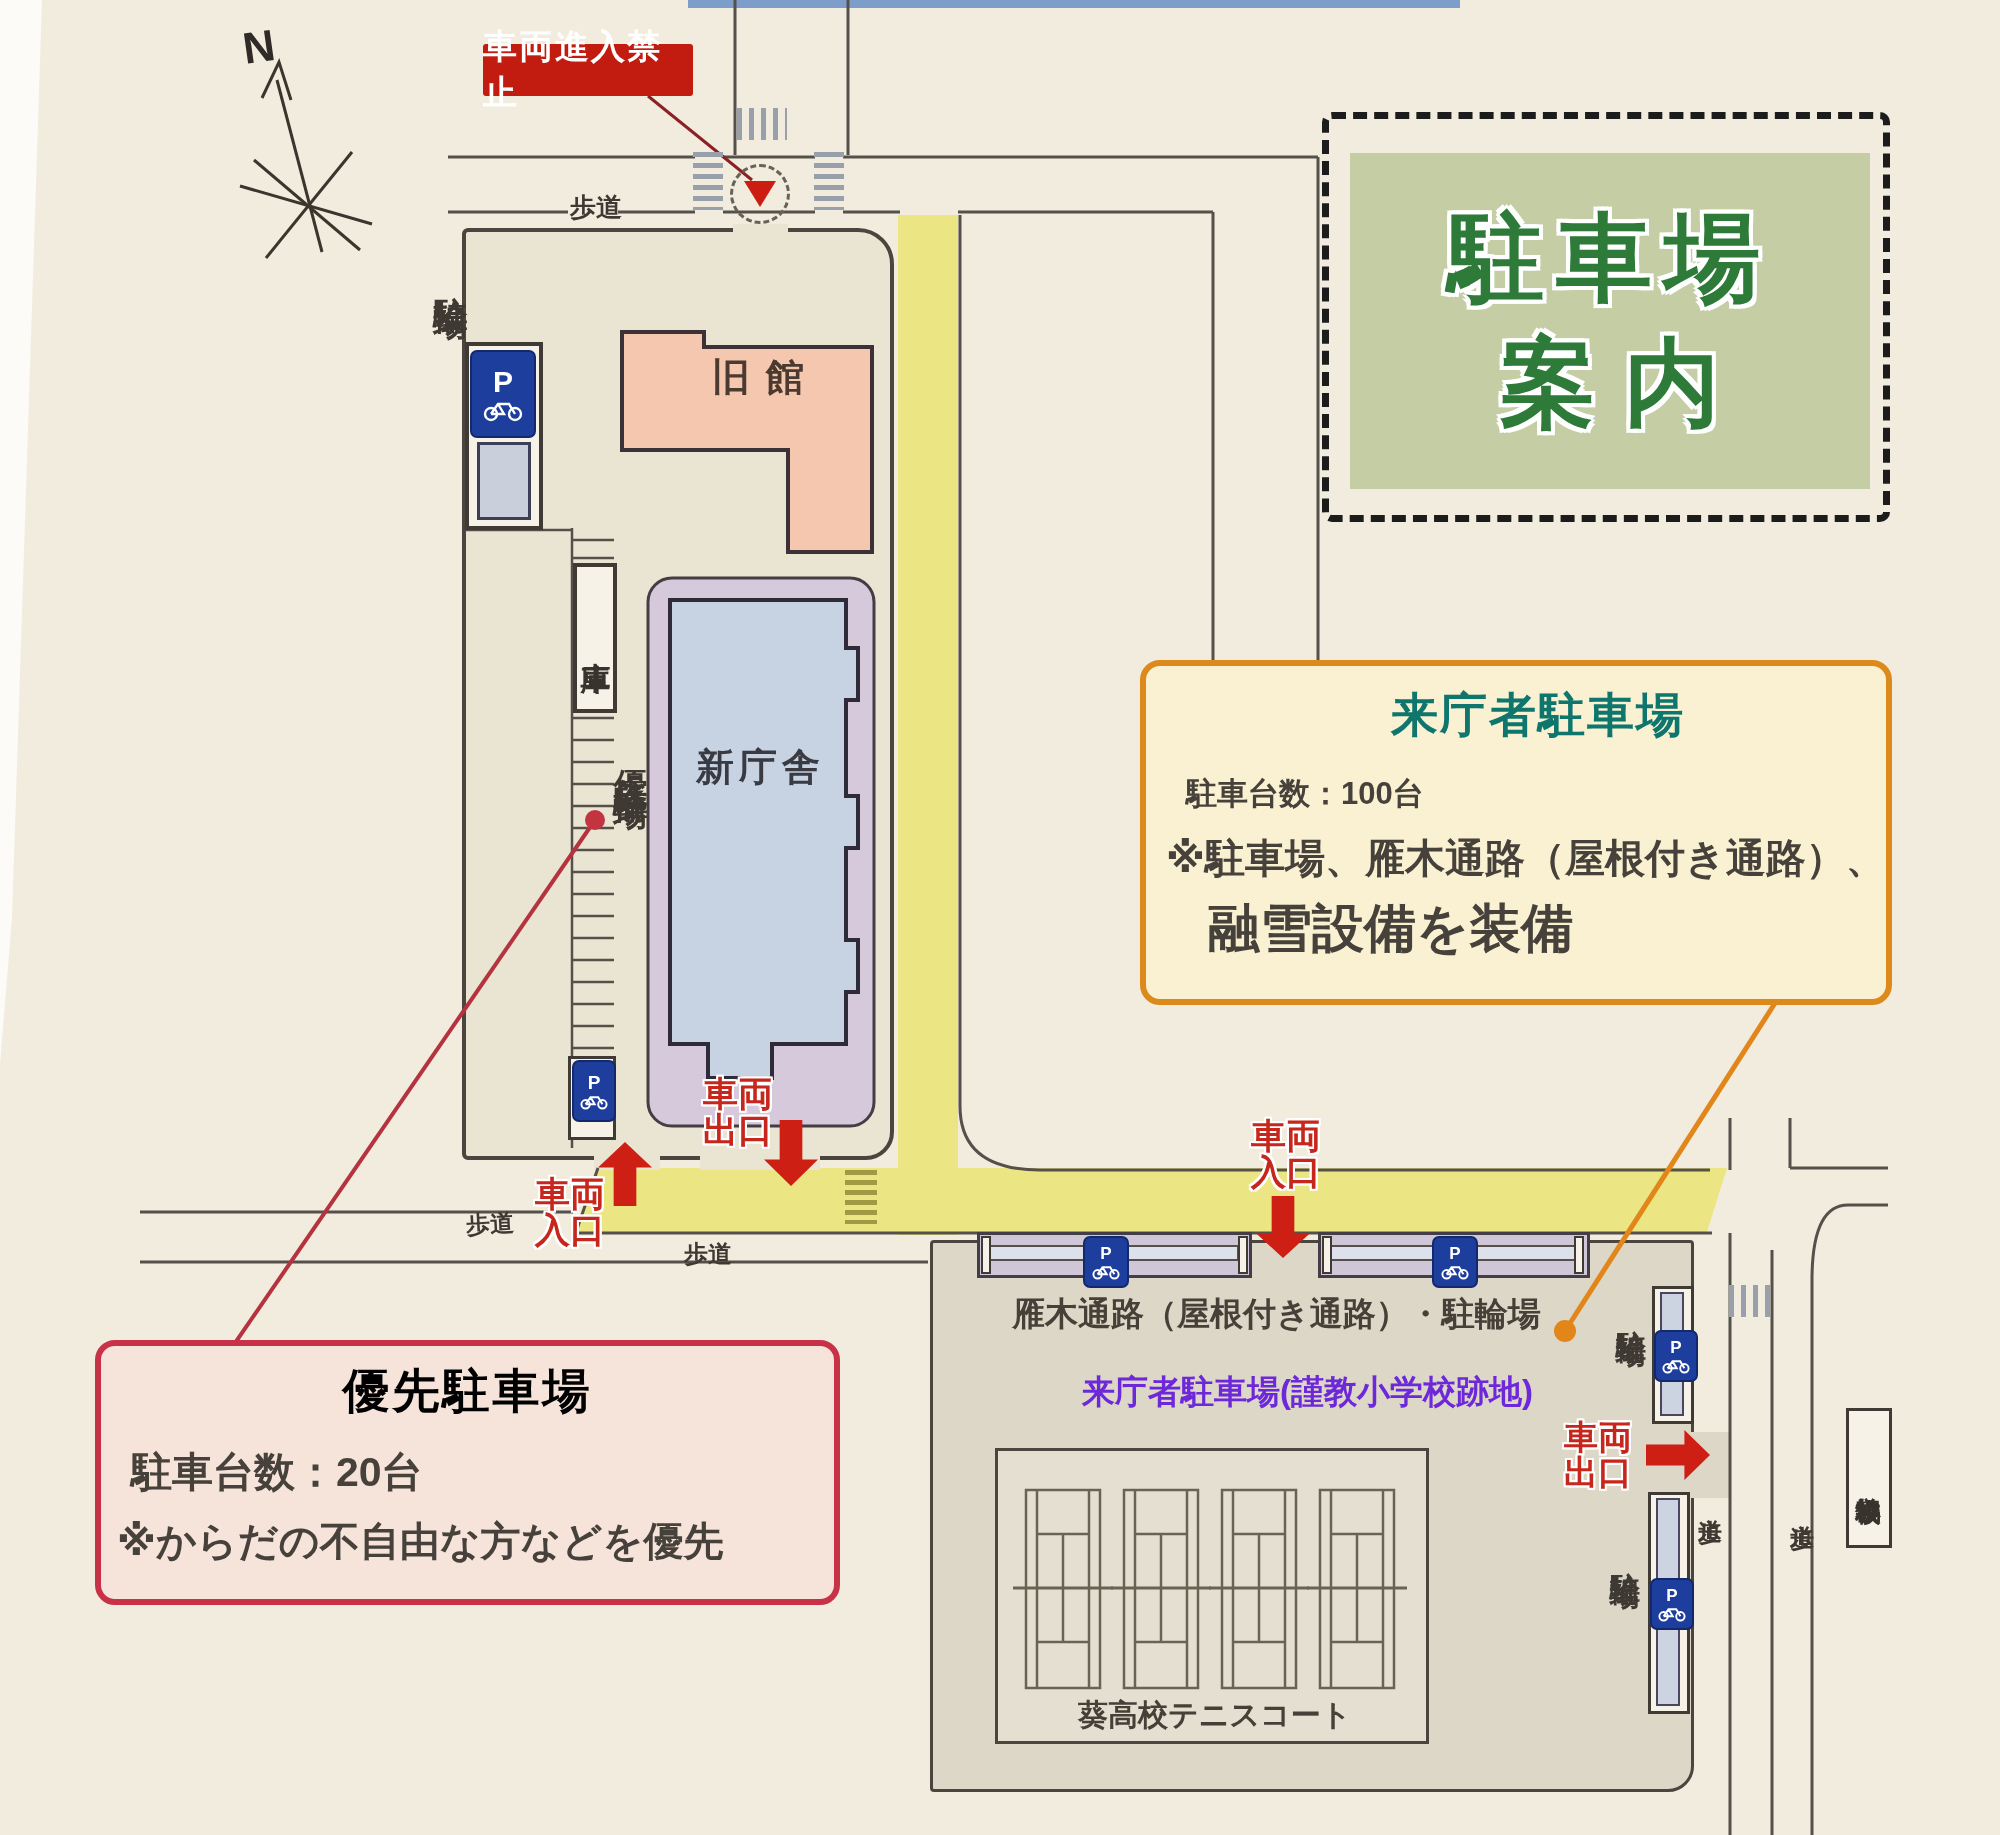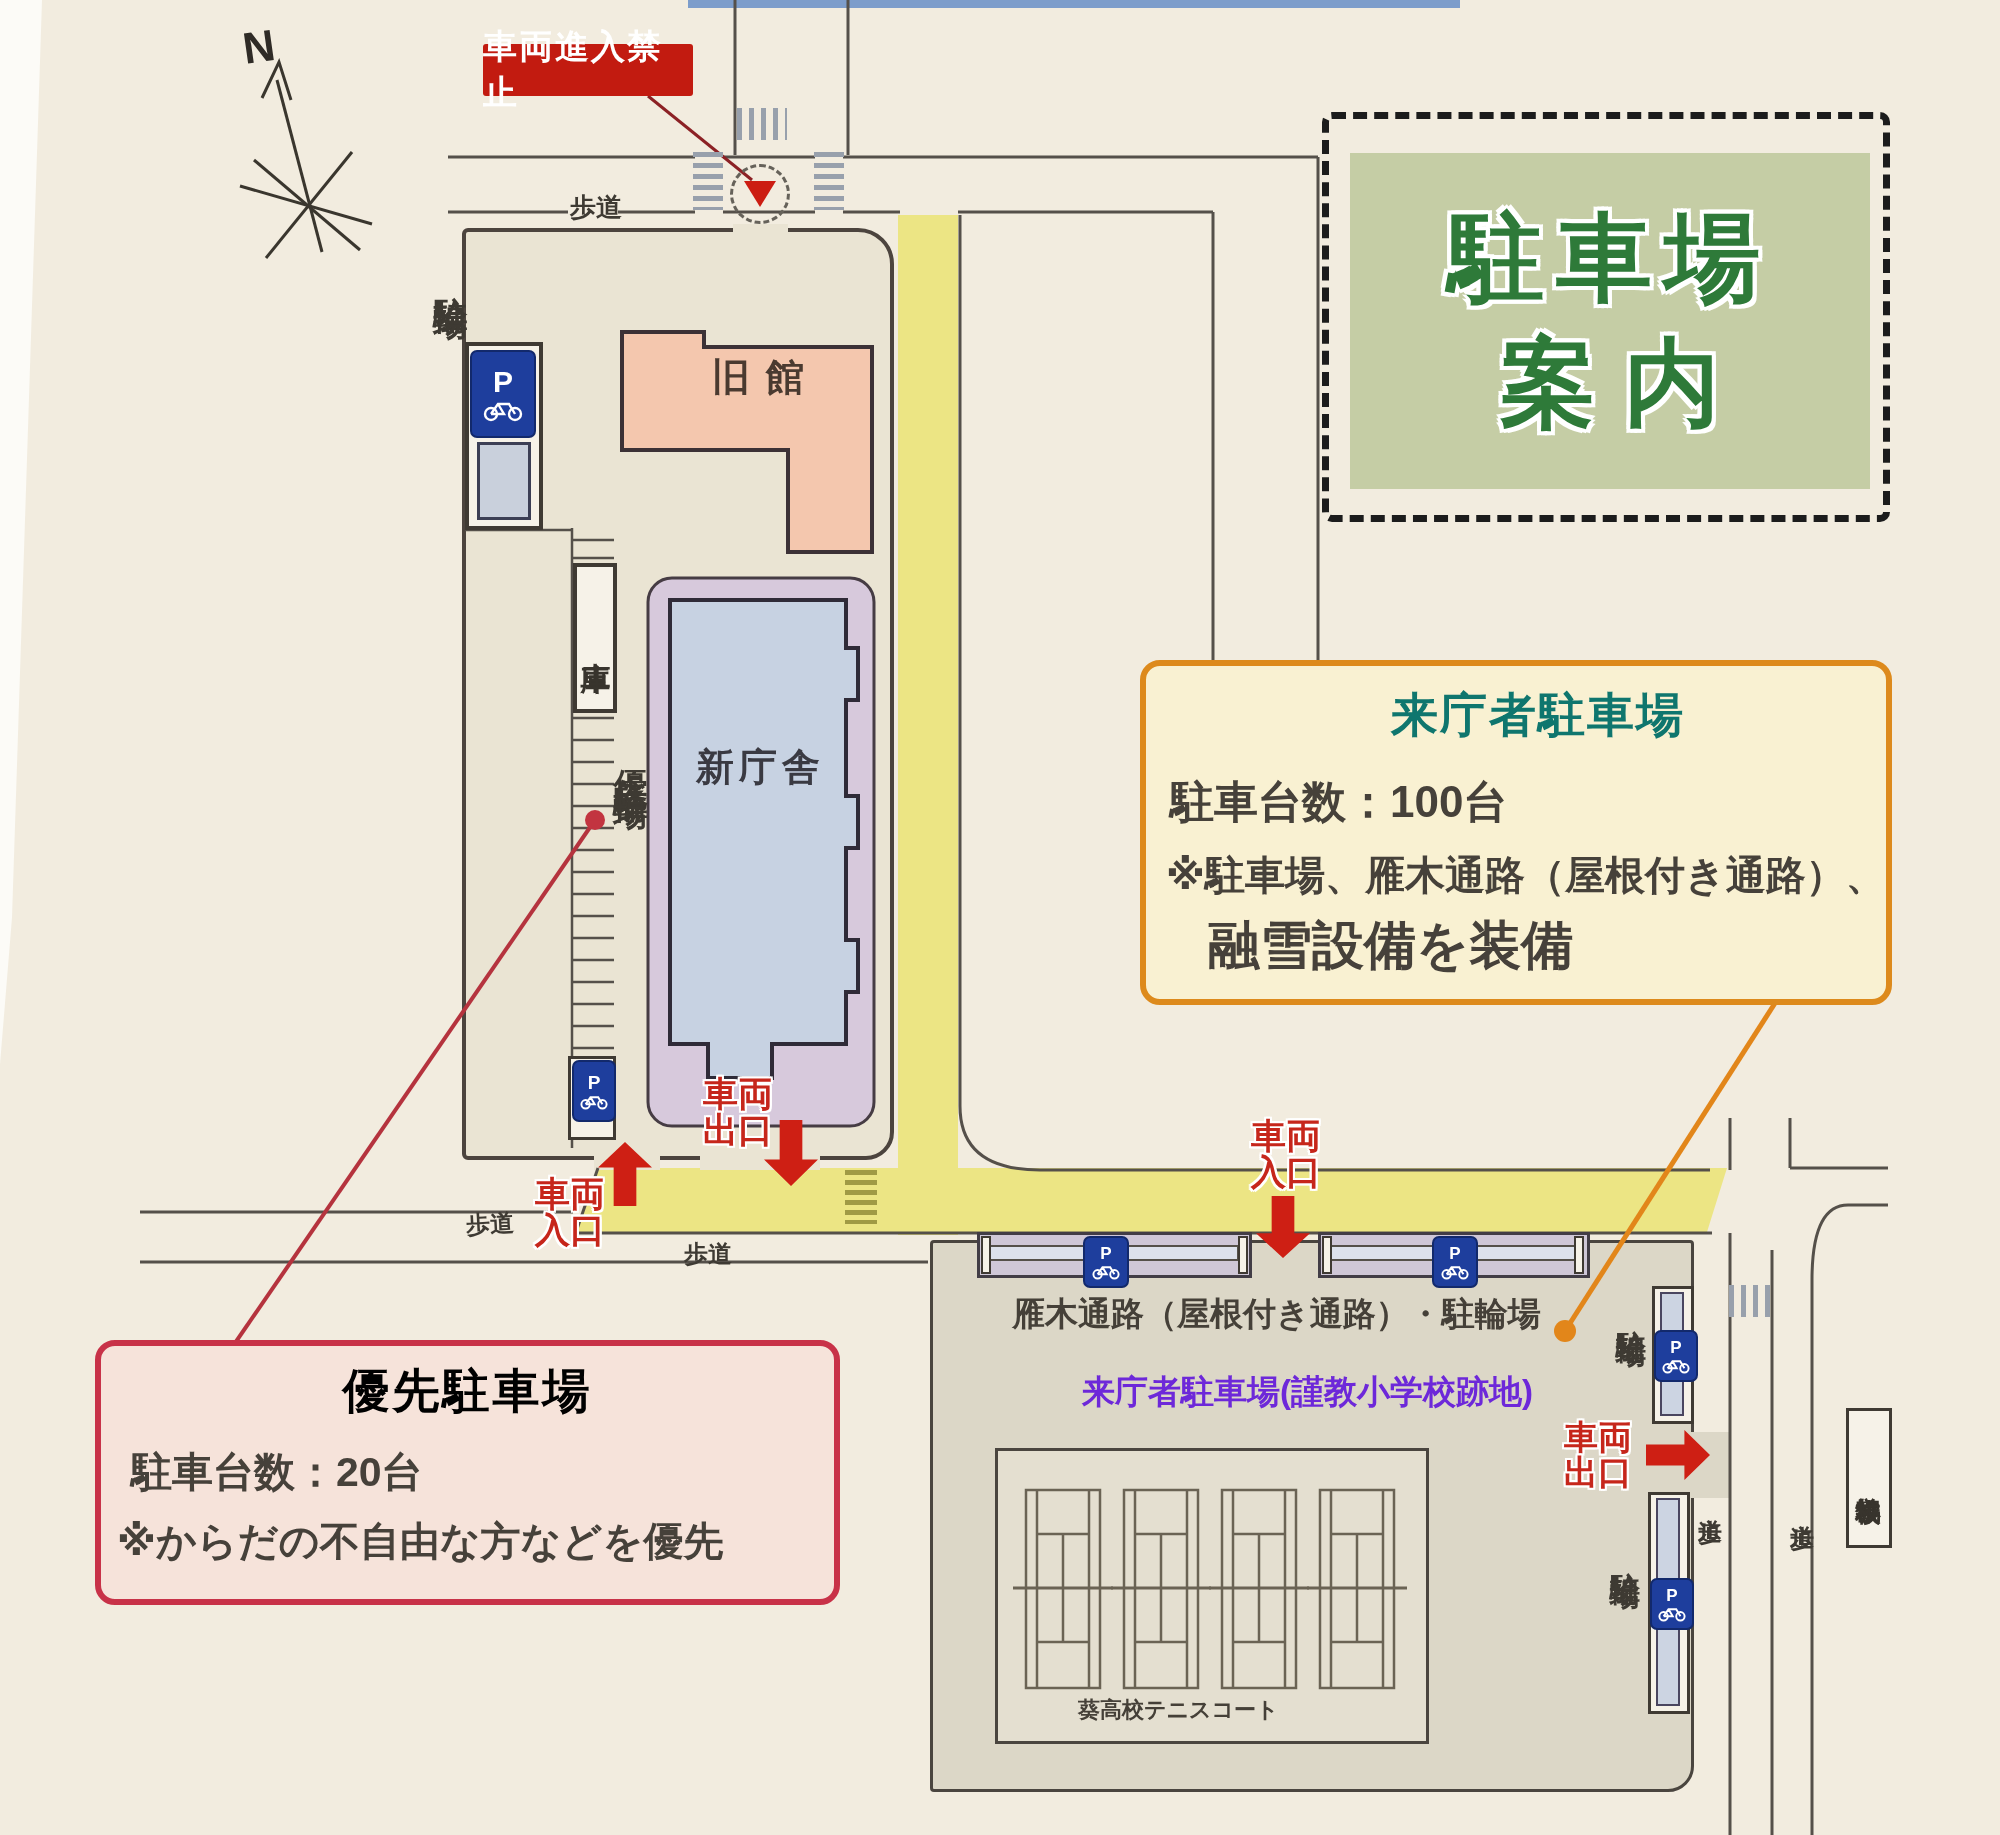--- a/index.html
+++ b/index.html
@@ -239,21 +239,21 @@
   <div class="lab" style="left:243px;top:22px;font-size:44px;color:#2f2b26;transform:rotate(-8deg);">N</div>
   <div class="lab" style="left:570px;top:190px;font-size:26px;">歩道</div>
   <div class="lab v" style="left:428px;top:268px;font-size:34px;letter-spacing:6px;">駐輪場</div>
   <div class="lab" style="left:712px;top:352px;font-size:38px;letter-spacing:16px;color:#4a3a30;">旧館</div>
   <div class="lab" style="left:696px;top:742px;font-size:38px;letter-spacing:5px;color:#3a3a42;">新庁舎</div>
   <div class="lab v" style="left:608px;top:742px;font-size:34px;letter-spacing:7px;">優先駐輪場</div>
   <div class="lab" style="left:466px;top:1208px;font-size:24px;transform:rotate(-3deg);">歩道</div>
   <div class="lab" style="left:684px;top:1238px;font-size:24px;">歩道</div>
   <div class="lab" style="left:1012px;top:1292px;font-size:33px;color:#454038;">雁木通路（屋根付き通路）・駐輪場</div>
   <div class="lab" style="left:1082px;top:1370px;font-size:33px;color:#6d28d9;">来庁者駐車場(謹教小学校跡地)</div>
-  <div class="lab" style="left:1078px;top:1695px;font-size:22px;color:#454038;">葵高校テニスコート</div>
+  <div class="lab" style="left:1078px;top:1695px;font-size:30px;color:#454038;">葵高校テニスコート</div>
   <div class="lab v" style="left:1610px;top:1306px;font-size:30px;letter-spacing:4px;">駐輪場</div>
   <div class="lab v" style="left:1604px;top:1548px;font-size:30px;letter-spacing:4px;">駐輪場</div>
   <div class="lab v" style="left:1694px;top:1500px;font-size:24px;">歩道</div>
   <div class="lab v" style="left:1786px;top:1506px;font-size:24px;">歩道</div>
   <div class="wbox" style="left:1846px;top:1408px;width:46px;height:140px;display:flex;align-items:center;justify-content:center;">
     <span class="lab v" style="position:static;font-size:25px;color:#38342d;">鶴城小学校</span>
   </div>
 
   <div class="fill" style="left:483px;top:44px;width:210px;height:52px;background:#c21b10;color:#fff;font-weight:800;font-size:34px;
               display:flex;align-items:center;justify-content:center;letter-spacing:2px;border-radius:3px;">
@@ -280,21 +280,21 @@
   </div>
   <div class="arr arr-down" style="left:1256px;top:1196px;width:54px;height:62px;"></div>
   <div class="gate" style="left:1558px;top:1420px;width:80px;font-size:34px;">
     <div>車両</div>
     <div>出口</div>
   </div>
   <div class="arr arr-right" style="left:1646px;top:1430px;width:64px;height:50px;"></div>
 
   <div class="callout" style="left:1140px;top:660px;width:752px;height:345px;background:#f9f1d2;border:6px solid #dd8a1c;padding:18px 0 0;">
     <div class="title" style="font-size:47px;color:#0f766e;letter-spacing:2px;margin-left:44px;">来庁者駐車場</div>
-    <div class="body" style="font-size:44px;margin:26px 0 0 24px;">駐車台数：100台</div>
+    <div class="body" style="font-size:31px;margin:26px 0 0 40px;">駐車台数：100台</div>
     <div class="body" style="font-size:40px;margin:16px 0 0 20px;">※駐車場、雁木通路（屋根付き通路）、</div>
     <div class="body" style="font-size:52px;margin:8px 0 0 62px;">融雪設備を装備</div>
   </div>
 
   <div class="callout" style="left:95px;top:1340px;width:745px;height:265px;background:#f6e3da;border:6px solid #c83248;padding:14px 0 0;">
     <div class="title" style="font-size:47px;color:#000000;letter-spacing:3px;">優先駐車場</div>
     <div class="body" style="font-size:41px;margin:22px 0 0 30px;">駐車台数：20台</div>
     <div class="body" style="font-size:40px;margin:14px 0 0 16px;">※からだの不自由な方などを優先</div>
   </div>
 

